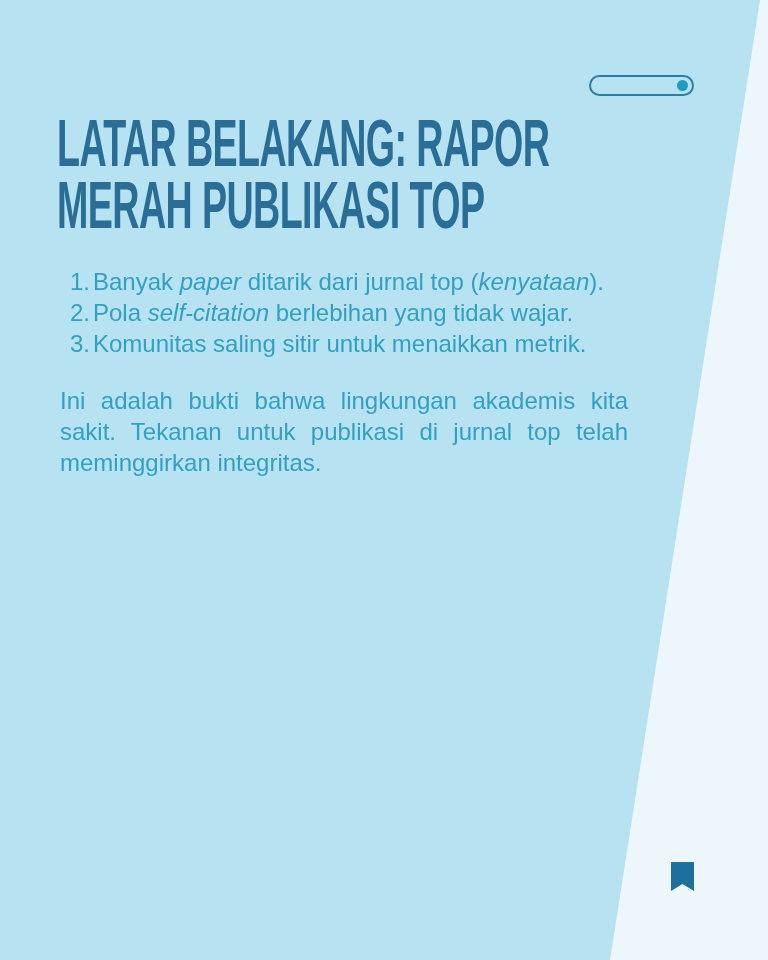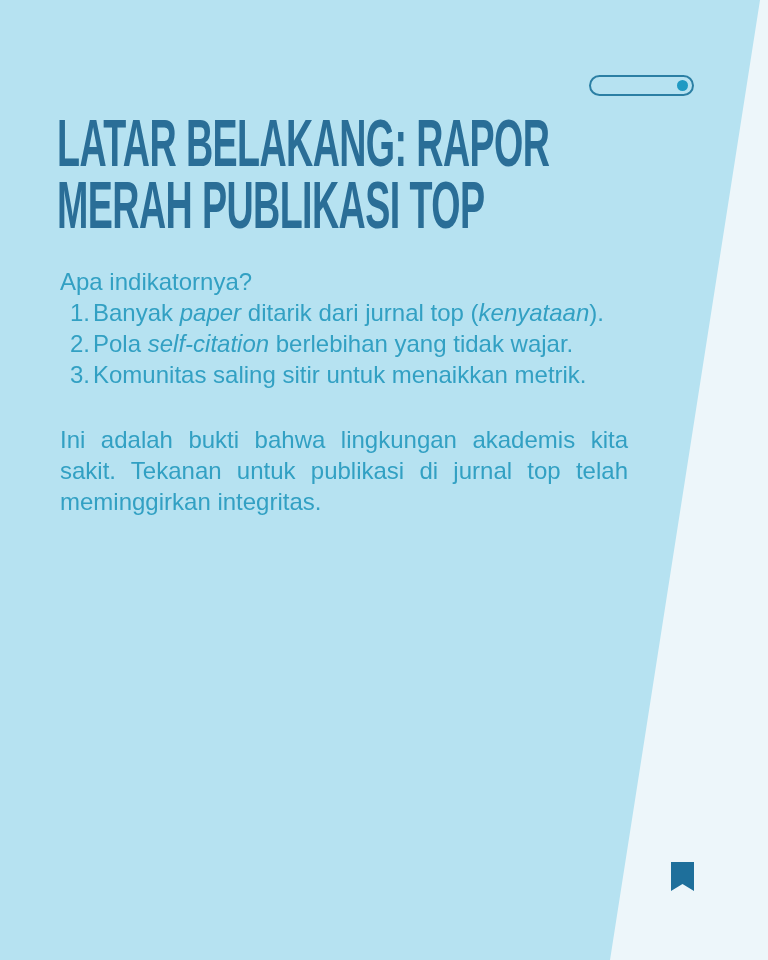--- a/index.html
+++ b/index.html
@@ -74,21 +74,21 @@
     line-height: 31px;
   }
   .para.justify { text-align: justify; }
   .intro { margin-bottom: 37px; }
   .question { text-align: left; }
   .indicators { list-style: none; padding-left: 10px; }
   .indicator { display: flex; }
   .num { flex: none; width: 23px; }
   .li-text { flex: 1; text-align: justify; }
   .li-text em { font-style: italic; }
-  .conclusion { margin-top: 34px; }
+  .conclusion { margin-top: 26px; }
   .footer {
     position: absolute;
     left: 60px;
     top: 846px;
     color: var(--muted);
     font-size: 14px;
     line-height: 19px;
     letter-spacing: 0.4px;
   }
   .bookmark {
@@ -113,21 +113,20 @@
   </div>
 
   <h1 class="title">
       <span class="title-line">LATAR BELAKANG: RAPOR</span>
       <span class="title-line">MERAH PUBLIKASI TOP</span>
     </h1>
 
   <div class="content">
 
 
-    <p class="para question">Apa indikatornya?</p>
 
     <ol class="indicators">
       <li class="indicator">
           <span class="num">1.</span>
           <span class="li-text"><span>Banyak </span><em>paper</em><span> ditarik dari jurnal top (</span><em>kenyataan</em><span>).</span></span>
         </li>
       <li class="indicator">
           <span class="num">2.</span>
           <span class="li-text"><span>Pola </span><em>self-citation</em><span> berlebihan yang tidak wajar.</span></span>
         </li>

